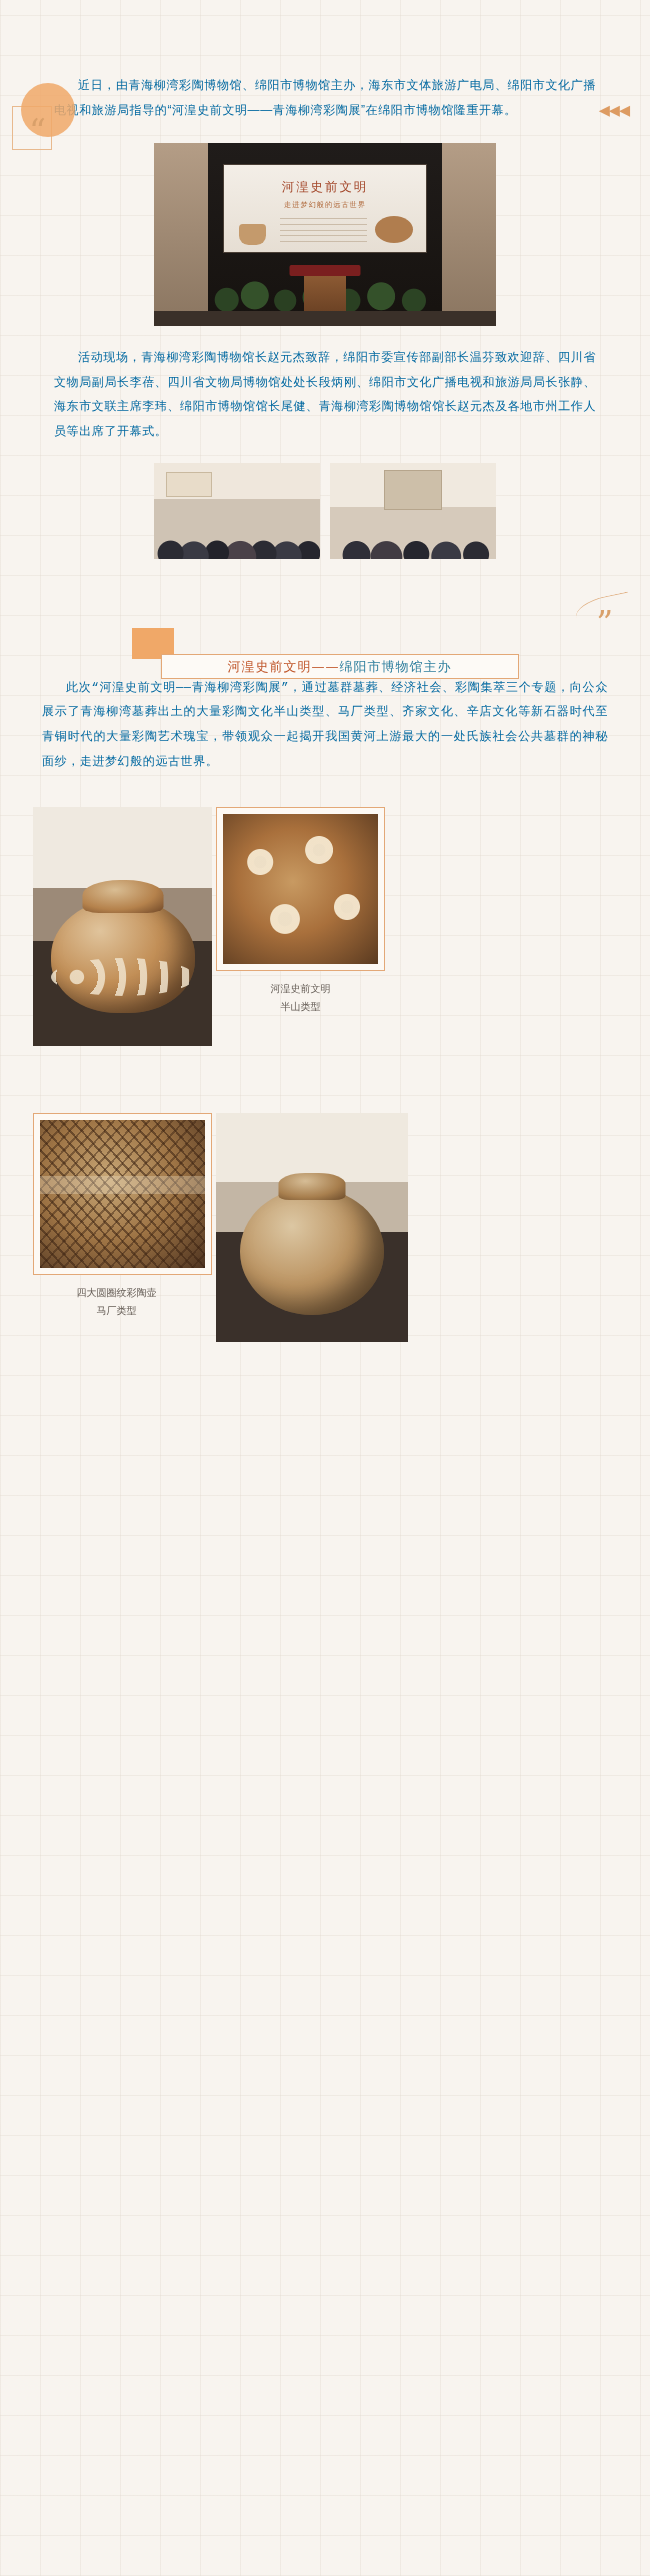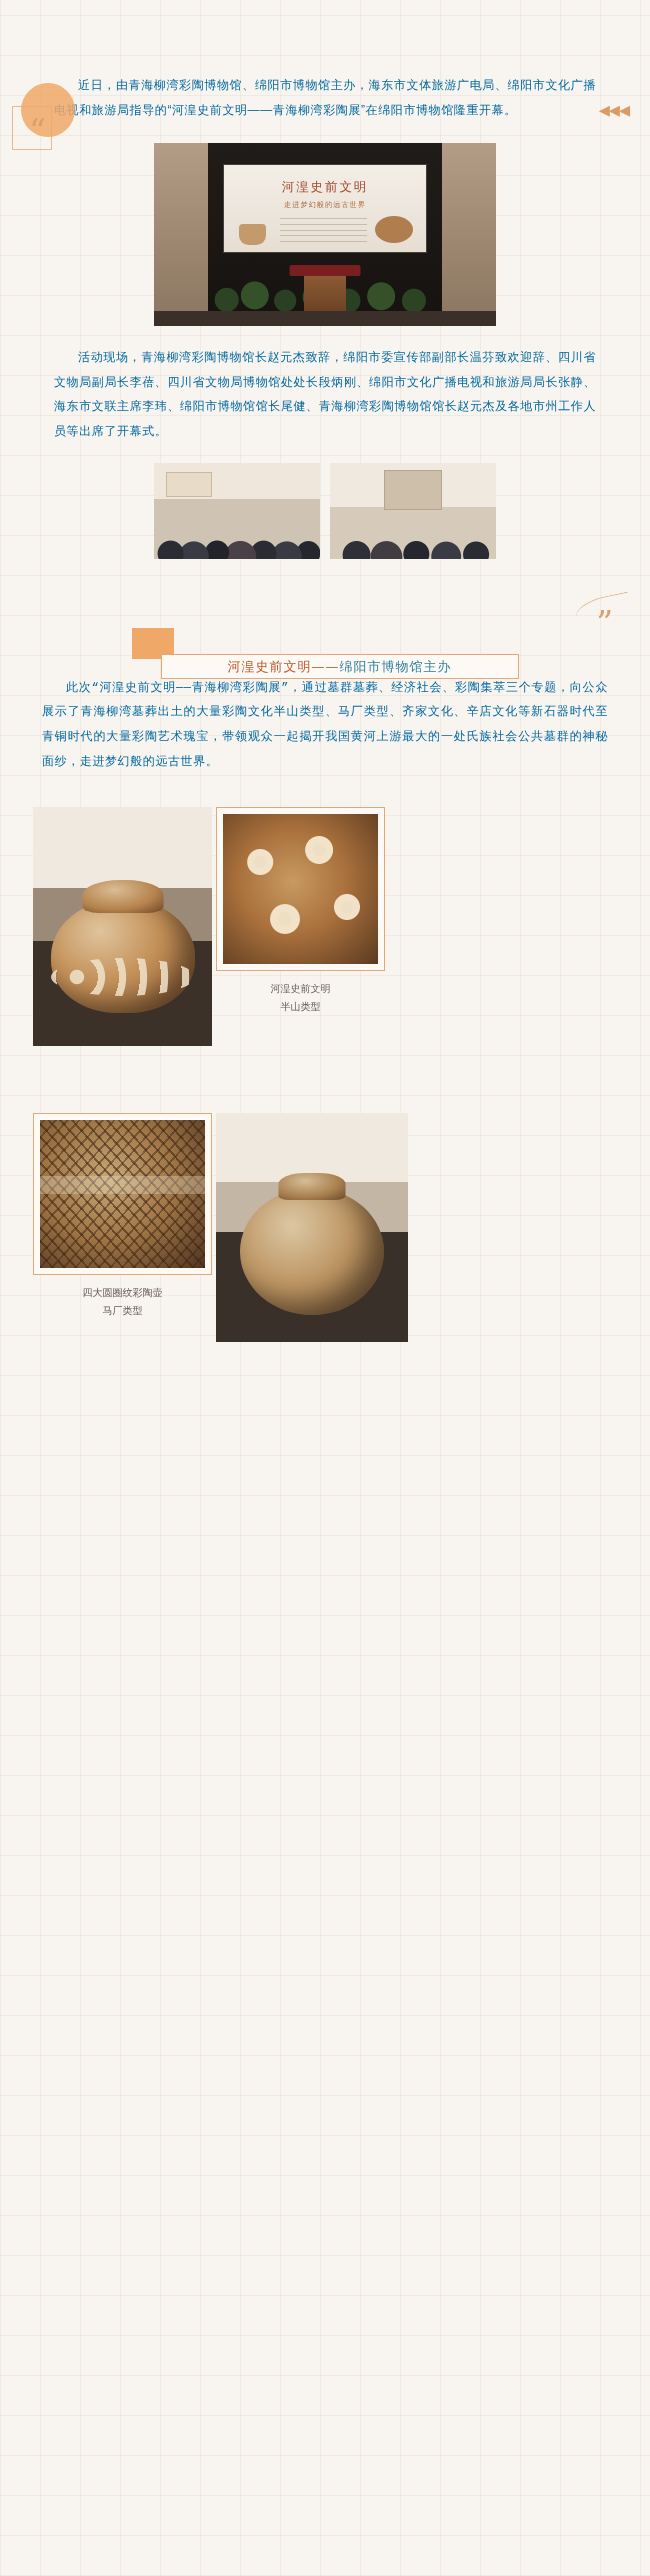--- a/index.html
+++ b/index.html
@@ -360,21 +360,21 @@
 
       <div class="frame" style="left:33px; top:5.8px; width:179px; height:162px;">
         <div class="inner" style="background:radial-gradient(ellipse at 42% 40%, #c9a877 0%, #9d7344 50%, #4d3320 100%); position:relative;">
           <div style="position:absolute; inset:0; background:
             repeating-linear-gradient(48deg, rgba(60,35,18,.55) 0 1.9px, transparent 1.9px 8.7px),
             repeating-linear-gradient(-48deg, rgba(60,35,18,.45) 0 1.9px, transparent 1.9px 8.7px);"></div>
           <div style="position:absolute; left:0; right:0; top:38%; height:17.3px; background:rgba(235,220,195,.35);"></div>
         </div>
       </div>
 
-      <div class="cap-abs" style="left:33px; top:177px; width:179px;">
+      <div class="cap-abs" style="left:27px; top:177px; width:179px;">
         <div>四大圆圈纹彩陶壶</div>
         <div>马厂类型</div>
       </div>
 
       <div class="plain" style="left:216px; top:5.8px; width:192px; height:229px;">
         <div class="pot" style="background:linear-gradient(180deg,#efe9df 0 30%,#c3b6a5 30% 52%,#3a302a 52% 100%);">
           <div class="body" style="bottom:27px; width:144px; height:127px; border-radius:50%; background:radial-gradient(ellipse at 36% 30%, #dcc7a3 0%, #bb9361 48%, #6f5030 100%); box-shadow: inset -15.4px -11.5px 25px rgba(0,0,0,.35);"></div>
           <div class="body" style="bottom:142px; width:67px; height:27px; border-radius:40% 40% 16% 16%; background:radial-gradient(ellipse at 40% 30%, #d6bd96 0%, #a87f4e 60%, #6a4a2a 100%);"></div>
         </div>
       </div>

